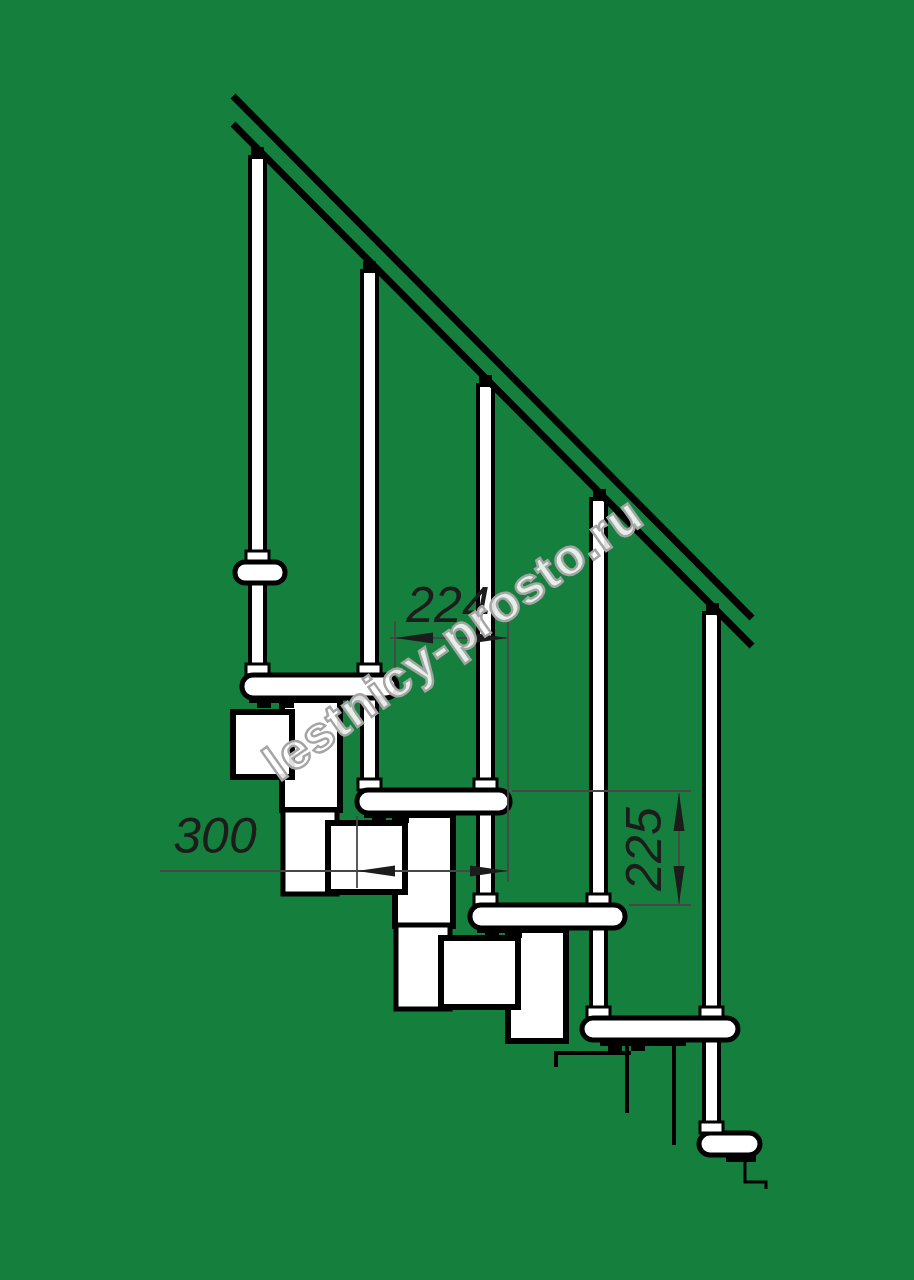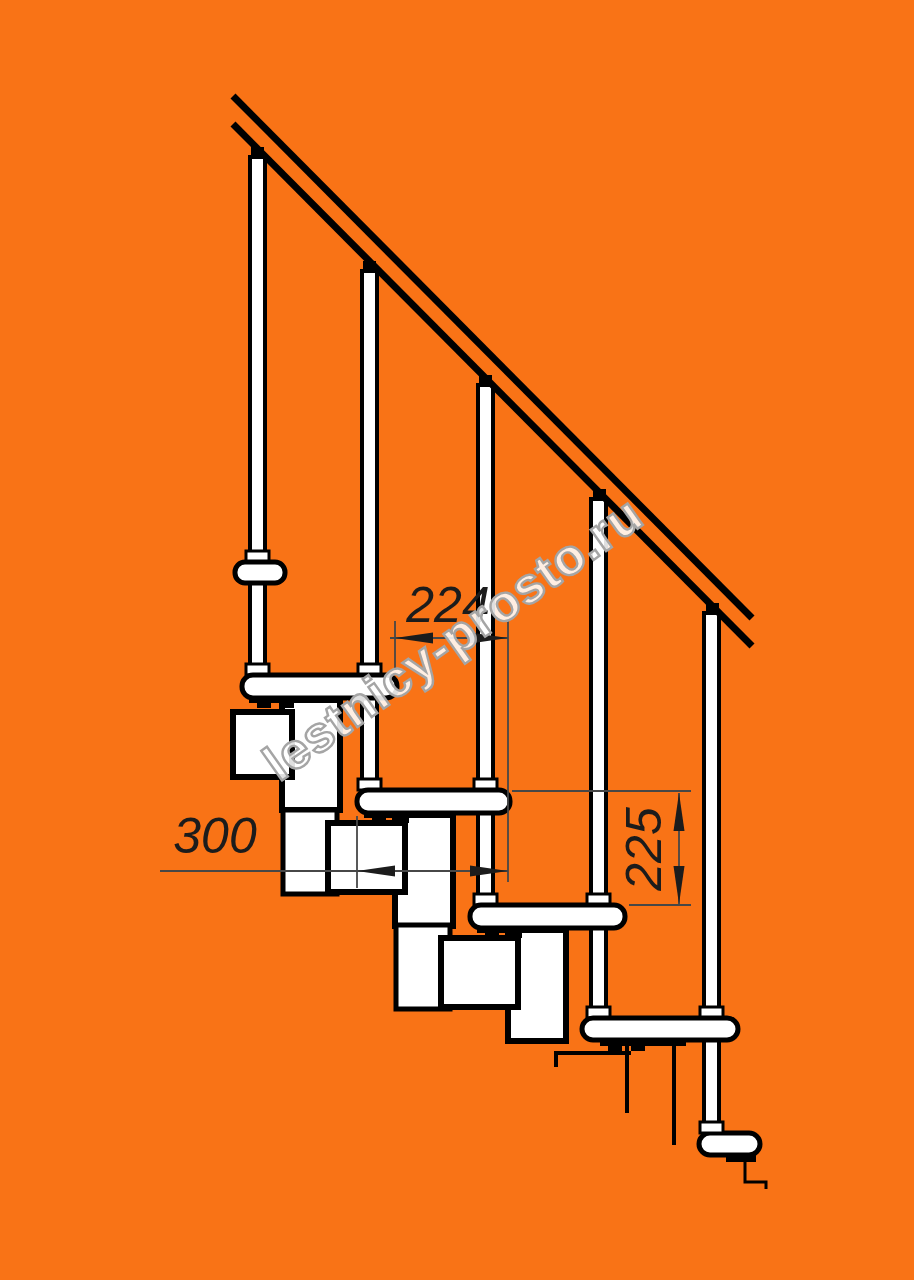--- a/index.html
+++ b/index.html
@@ -1,16 +1,16 @@
 <!DOCTYPE html>
 <html><head>
 <meta charset="utf-8">
 <style>
   html,body{margin:0;padding:0;background:#ffffff;}
-  #stage{position:relative;width:914px;height:1280px;background:#f97316;overflow:hidden;
+  #stage{position:relative;width:914px;height:1280px;background:#15803d;overflow:hidden;
          font-family:"Liberation Sans",sans-serif;}
   svg{position:absolute;left:0;top:0;}
   .dim-text{font-family:"Liberation Sans",sans-serif;font-style:italic;font-size:50px;fill:#1c1c1c;}
   .wm{font-family:"Liberation Sans",sans-serif;font-weight:bold;font-size:50px;
       fill:rgba(255,255,255,0.88);stroke:#a5a5a5;stroke-width:2.4px;letter-spacing:1px;}
 </style>
 </head>
 <body>
 
 <div id="stage">

